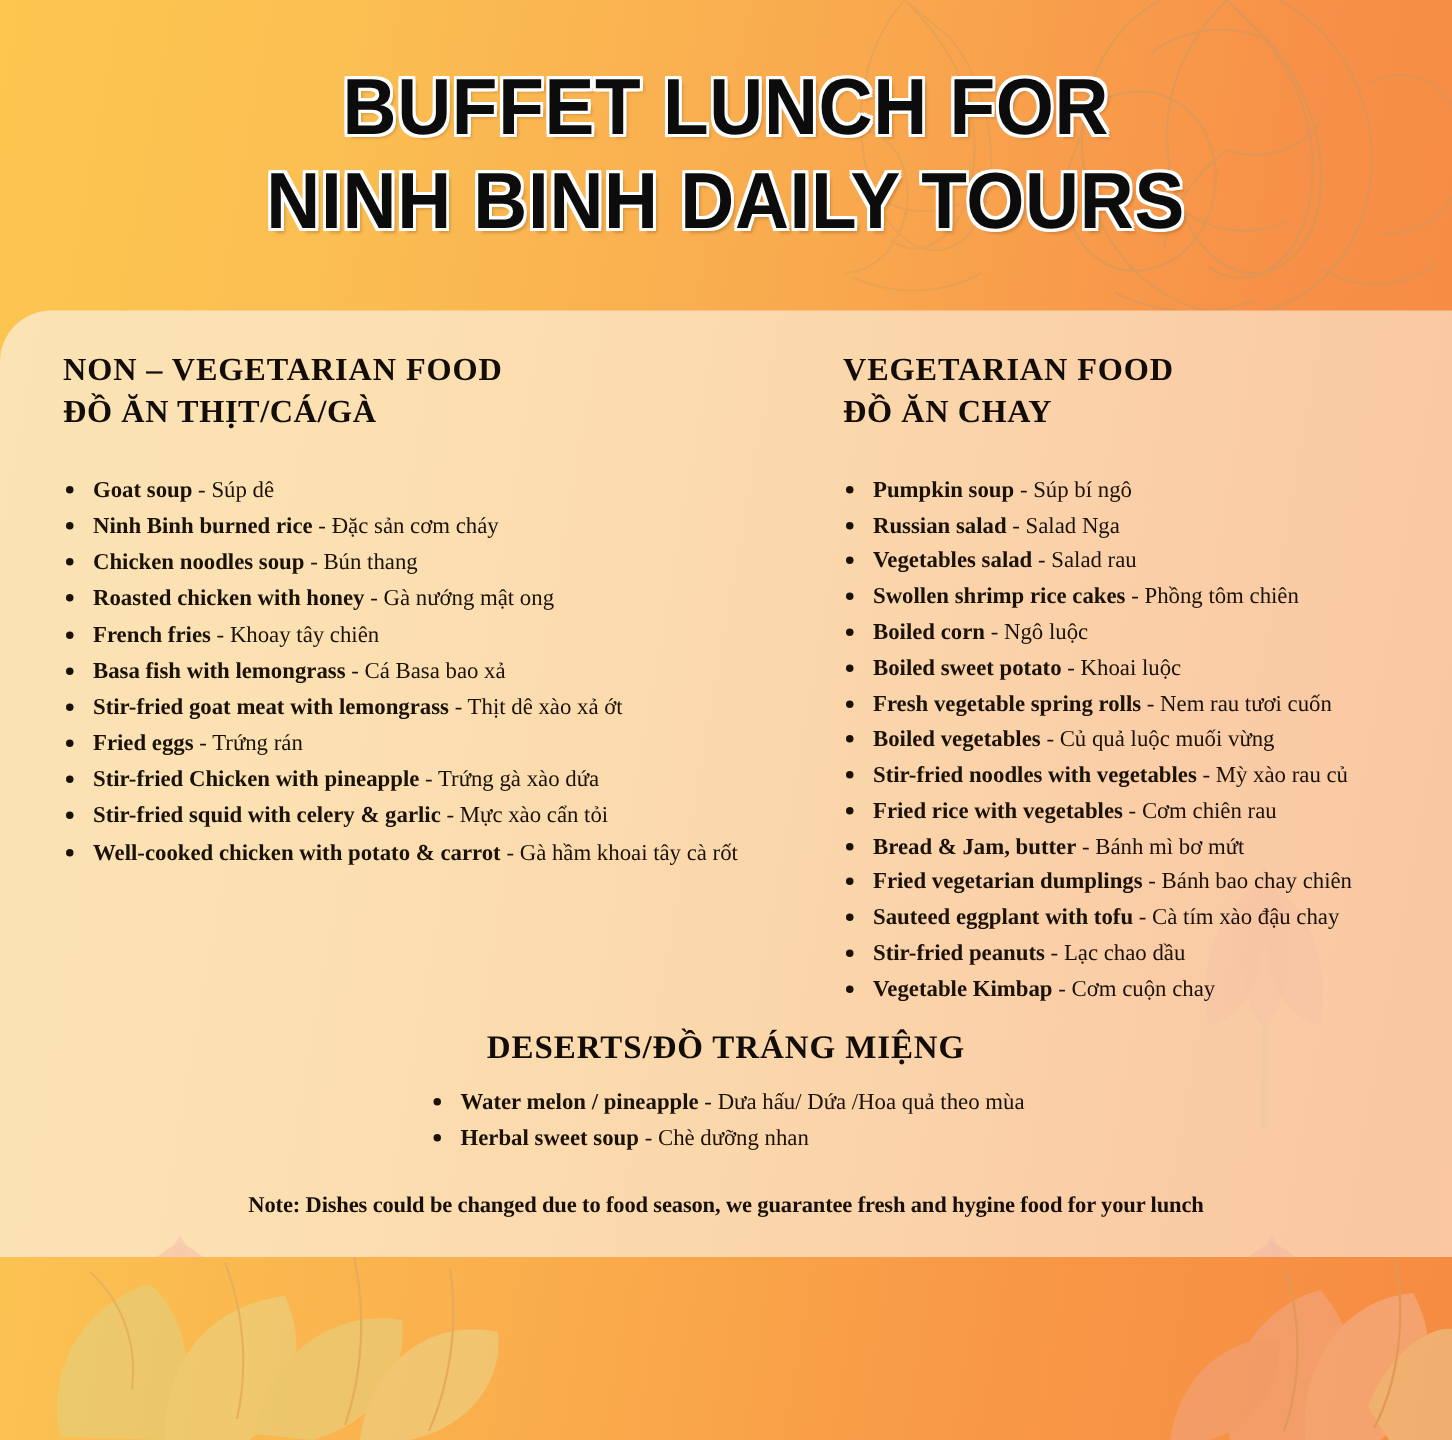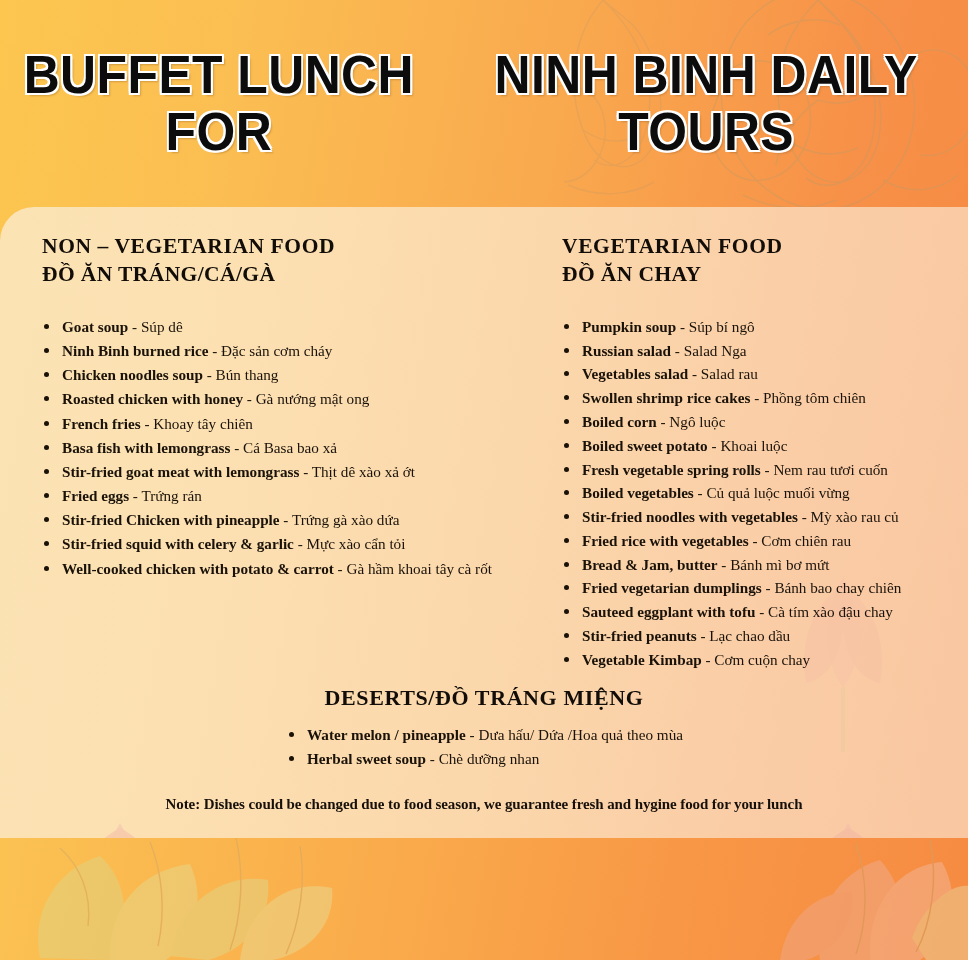--- a/index.html
+++ b/index.html
@@ -37,21 +37,21 @@
     background: linear-gradient(100deg, #FBC252 0%, #FAAE4C 35%, #F89746 70%, #F68B42 100%);
     overflow: hidden;
   }
 
   
   .header {
     position: absolute;
     top: 0; left: 0; right: 0;
     height: 207px;
     display: flex;
-    flex-direction: row;
+    flex-direction: column;
     align-items: center;
     justify-content: center;
     gap: 6px;
   }
   .header-title {
     font-family: "Liberation Sans", "DejaVu Sans", sans-serif;
     font-weight: bold;
     font-size: 53px;
     line-height: 1.06;
     letter-spacing: 0.5px;
@@ -281,21 +281,21 @@
             <path d="M115 150 L115 215" stroke="#C6CE93" stroke-width="4" fill="none" opacity=".6"></path>
           </g>
         </svg>
       </div>
 
       <div class="columns">
 
         <div class="col-left">
           <div class="col-head">
             <div>NON – VEGETARIAN FOOD</div>
-            <div class="l2">ĐỒ ĂN TRÁNG/CÁ/GÀ</div>
+            <div class="l2">ĐỒ ĂN THỊT/CÁ/GÀ</div>
           </div>
           <ul class="dishes">
               <li><span class="en">Goat soup</span><span class="sep"> - </span><span class="vi">Súp dê</span></li>
               <li><span class="en">Ninh Binh burned rice</span><span class="sep"> - </span><span class="vi">Đặc sản cơm cháy</span></li>
               <li><span class="en">Chicken noodles soup</span><span class="sep"> - </span><span class="vi">Bún thang</span></li>
               <li><span class="en">Roasted chicken with honey</span><span class="sep"> - </span><span class="vi">Gà nướng mật ong</span></li>
               <li><span class="en">French fries</span><span class="sep"> - </span><span class="vi">Khoay tây chiên</span></li>
               <li><span class="en">Basa fish with lemongrass</span><span class="sep"> - </span><span class="vi">Cá Basa bao xả</span></li>
               <li><span class="en">Stir-fried goat meat with lemongrass</span><span class="sep"> - </span><span class="vi">Thịt dê xào xả ớt</span></li>
               <li><span class="en">Fried eggs</span><span class="sep"> - </span><span class="vi">Trứng rán</span></li>

